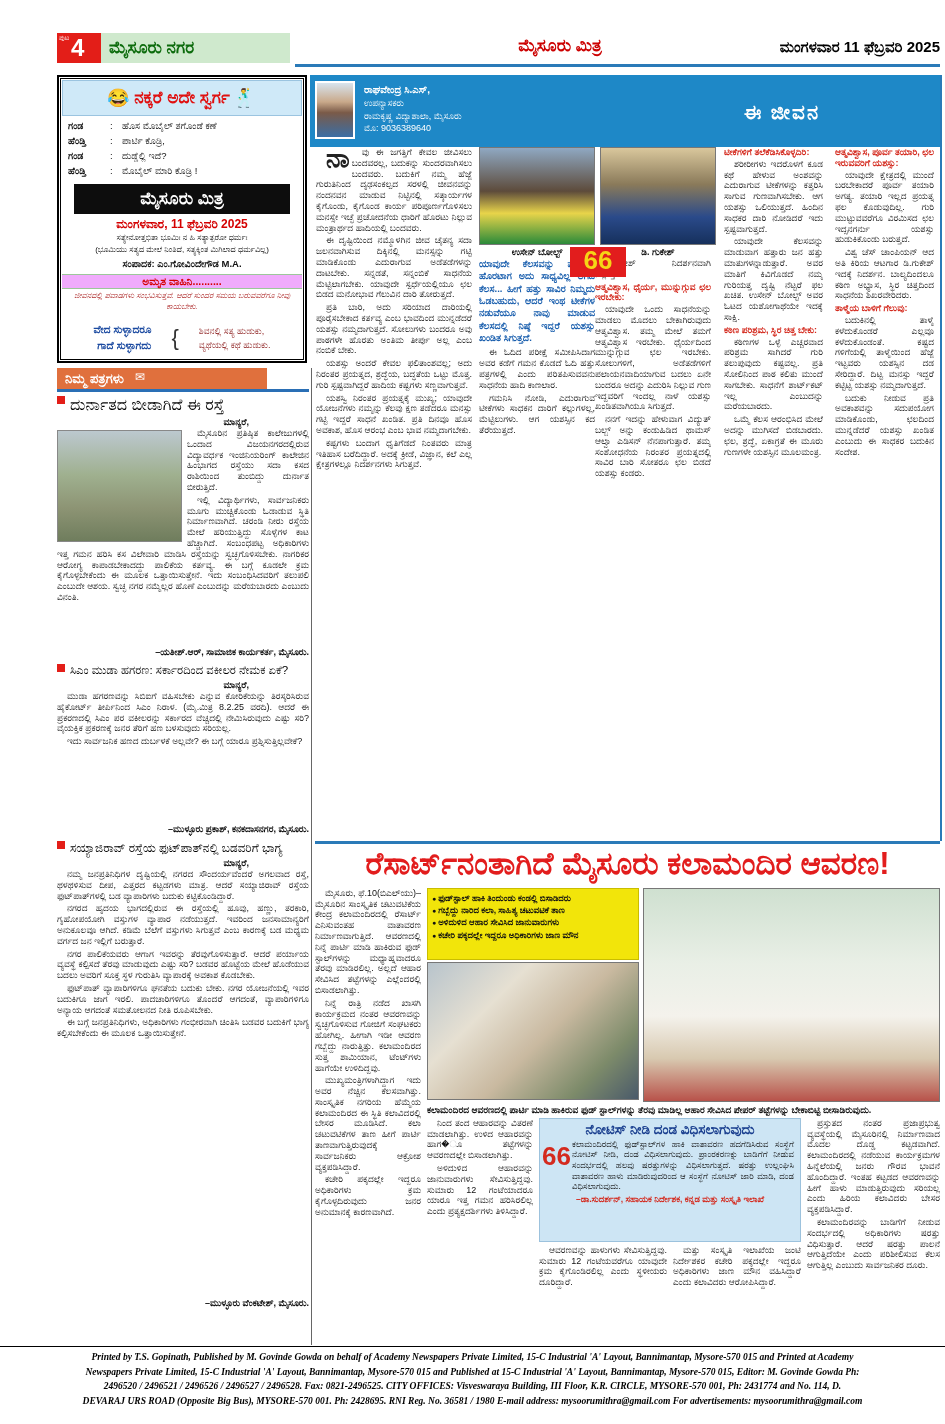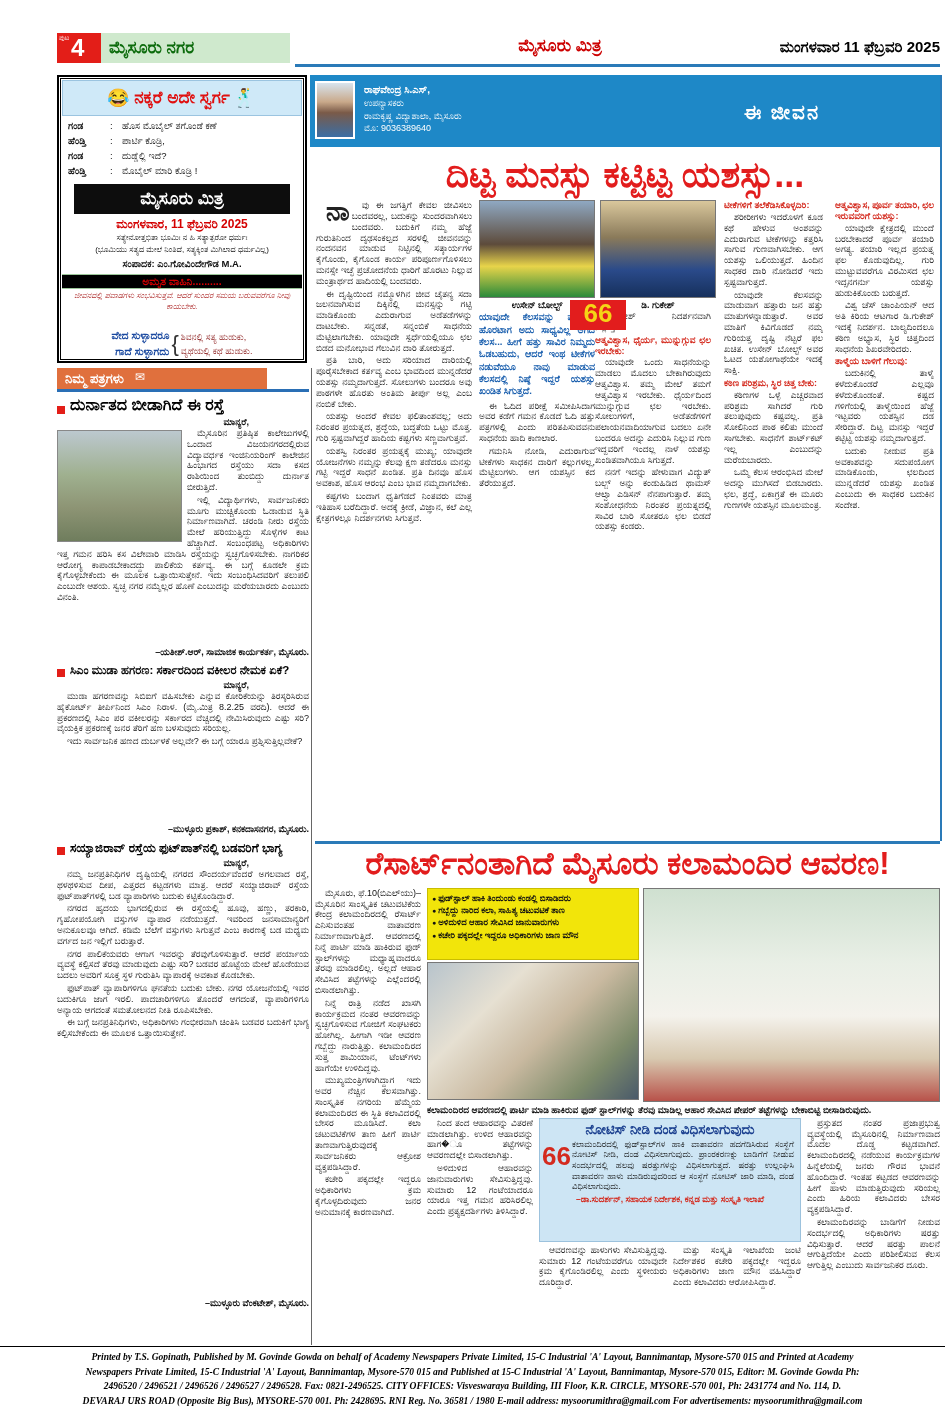--- a/index.html
+++ b/index.html
@@ -24,34 +24,34 @@
   .joke-emoji{font-size:18px;}
   .joke-dialog{padding:4px 6px 2px 6px;}
   .joke-line{display:flex;font-size:9.5px;margin-bottom:3px;}
   .joke-spk{width:42px;font-weight:bold;}
   .joke-col{width:12px;}
   .joke-txt{flex:1;}
   .joke-mast{background:#0d0d0d;color:#fff;text-align:center;font-size:17px;font-weight:bold;height:30px;line-height:30px;margin:2px 12px;}
   .joke-date{color:#d40000;text-align:center;font-size:12px;font-weight:bold;margin-top:3px;}
   .joke-shloka{font-size:8px;text-align:center;margin-top:2px;line-height:1.3;}
   .joke-editor{font-size:9.5px;text-align:center;margin-top:2px;font-weight:bold;}
-  .amrita{background:#000000;border-top:1px solid #9cc79a;border-bottom:1px solid #9cc79a;color:#d40000;font-size:10.5px;font-weight:bold;text-align:center;margin-top:4px;}
+  .amrita{background:#f0abfc;border-top:1px solid #9cc79a;border-bottom:1px solid #9cc79a;color:#d40000;font-size:10.5px;font-weight:bold;text-align:center;margin-top:4px;}
   .amrita-txt{font-size:8px;color:#b03030;text-align:center;line-height:1.35;margin-top:2px;font-style:italic;}
-  .veda{display:flex;align-items:center;justify-content:center;gap:2px;margin-top:16px;}
+  .veda{display:flex;align-items:center;justify-content:center;gap:20px;margin-top:10px;}
   .veda-l{color:#1a49a0;font-weight:bold;font-size:10.5px;line-height:1.5;text-align:right;}
   .veda-brace{font-size:22px;color:#333;}
   .veda-r{color:#8a1a1a;font-size:9px;line-height:1.6;}
 
   
   .letters{left:57px;top:368px;width:252px;height:977px;overflow:hidden;}
   .letters-banner{position:relative;height:24px;border-bottom:3px solid #2a6fb5;margin-bottom:4px;}
   .letters-banner .bnr{position:absolute;left:0;top:0;width:210px;height:21px;background:#e0703d;color:#fff;font-weight:bold;font-size:13px;line-height:21px;padding-left:8px;}
   .letters-banner .env{position:absolute;left:78px;top:2px;font-size:12px;color:#fff;}
   .letter{margin-bottom:6px;}
-  .letter-title{font-size:13px;font-weight:bold;color:#000;margin:3px 0;display:flex;align-items:flex-end;gap:5px;}
+  .letter-title{font-size:13px;font-weight:normal;color:#000;margin:3px 0;display:flex;align-items:flex-start;gap:5px;}
   .letter-title .sq{width:8px;height:8px;background:#e31e18;flex:none;}
   .letter-salut{font-size:9px;font-weight:bold;text-align:right;padding-right:60px;}
   .letter-body{overflow:hidden;}
   .letter-photo{float:left;width:125px;height:112px;margin:2px 5px 2px 0;background:linear-gradient(180deg,#bcc8cf 0%,#9fb08f 40%,#8d9474 70%,#6f7d5d 100%);border:1px solid #888;}
   .letter-sig{font-size:9px;font-weight:bold;text-align:right;margin-top:1px;}
 
   .para{font-size:9px;line-height:1.2;text-align:justify;margin-bottom:2px;text-indent:10px;}
 
   
   .main-art{left:310px;top:75px;width:632px;height:766px;border-right:2px solid #2a7ab8;overflow:hidden;}
@@ -178,21 +178,20 @@
   <div class="banner">
     <div class="aphoto"></div>
     <div class="ainfo">
       <div class="nm">ರಾಘವೇಂದ್ರ ಸಿ.ಎಸ್,</div>
       <div>ಉಪನ್ಯಾಸಕರು</div>
       <div>ರಾಮಕೃಷ್ಣ ವಿದ್ಯಾಶಾಲಾ, ಮೈಸೂರು</div>
       <div>ಮೊ: 9036389640</div>
     </div>
     <div class="section">ಈ ಜೀವನ</div>
   </div>
-  <div class="main-head">ದಿಟ್ಟ ಮನಸ್ಸು ಕಟ್ಟಿಟ್ಟ ಯಶಸ್ಸು...</div>
   <div class="main-body">
     <div class="mcol1">
         <p class="para">ನಾವು ಈ ಜಗತ್ತಿಗೆ ಕೇವಲ ಜೀವಿಸಲು ಬಂದವರಲ್ಲ, ಬದುಕನ್ನು ಸುಂದರವಾಗಿಸಲು ಬಂದವರು. ಬದುಕಿಗೆ ನಮ್ಮ ಹೆಜ್ಜೆ ಗುರುತಿನಿಂದ ದೃಢಸಂಕಲ್ಪದ ಸರಳಲ್ಲಿ ಜೀವನವನ್ನು ನಂದನವನ ಮಾಡುವ ನಿಟ್ಟಿನಲ್ಲಿ ಸತ್ಕಾರ್ಯಗಳ ಕೈಗೊಂಡು, ಕೈಗೊಂಡ ಕಾರ್ಯ ಪರಿಪೂರ್ಣಗೊಳಿಸಲು ಮನಸ್ಸೇ ಇಚ್ಛೆ ಪ್ರಚೋದನೆಯ ಧಾರಿಗೆ ಹೊರಟು ನಿಲ್ಲುವ ಮಂತ್ರಾರ್ಥದ ಹಾದಿಯಲ್ಲಿ ಬಂದವರು.</p>
         <p class="para">ಈ ದೃಷ್ಟಿಯಿಂದ ನಮ್ಮೊಳಗಿನ ಜೀವ ಚೈತನ್ಯ ಸದಾ ಜಲನವಾಗಿಸುವ ದಿಕ್ಕಿನಲ್ಲಿ ಮನಸ್ಸನ್ನು ಗಟ್ಟಿ ಮಾಡಿಕೊಂಡು ಎದುರಾಗುವ ಅಡೆತಡೆಗಳನ್ನು ದಾಟಬೇಕು. ಸನ್ನಡತೆ, ಸನ್ನಂಬಿಕೆ ಸಾಧನೆಯ ಮೆಟ್ಟಿಲಾಗಬೇಕು. ಯಾವುದೇ ಸ್ಪರ್ಧೆಯಲ್ಲಿಯೂ ಛಲ ಬಿಡದ ಮನೋಭಾವ ಗೆಲುವಿನ ದಾರಿ ತೋರುತ್ತದೆ.</p>
         <p class="para">ಪ್ರತಿ ಬಾರಿ, ಅದು ಸರಿಯಾದ ದಾರಿಯಲ್ಲಿ ಪೂರೈಸಬೇಕಾದ ಕರ್ತವ್ಯ ಎಂಬ ಭಾವದಿಂದ ಮುನ್ನಡೆದರೆ ಯಶಸ್ಸು ನಮ್ಮದಾಗುತ್ತದೆ. ಸೋಲುಗಳು ಬಂದರೂ ಅವು ಪಾಠಗಳೇ ಹೊರತು ಅಂತಿಮ ತೀರ್ಪು ಅಲ್ಲ ಎಂಬ ನಂಬಿಕೆ ಬೇಕು.</p>
         <p class="para">ಯಶಸ್ಸು ಅಂದರೆ ಕೇವಲ ಫಲಿತಾಂಶವಲ್ಲ; ಅದು ನಿರಂತರ ಪ್ರಯತ್ನದ, ಶ್ರದ್ಧೆಯ, ಬದ್ಧತೆಯ ಒಟ್ಟು ಮೊತ್ತ. ಗುರಿ ಸ್ಪಷ್ಟವಾಗಿದ್ದರೆ ಹಾದಿಯ ಕಷ್ಟಗಳು ಸಣ್ಣವಾಗುತ್ತವೆ.</p>
         <p class="para">ಯಶಸ್ವಿ ನಿರಂತರ ಪ್ರಯತ್ನಕ್ಕೆ ಮುಖ್ಯ; ಯಾವುದೇ ಯೋಜನೆಗಳು ನಮ್ಮನ್ನು ಕೆಲವು ಕ್ಷಣ ತಡೆದರೂ ಮನಸ್ಸು ಗಟ್ಟಿ ಇದ್ದರೆ ಸಾಧನೆ ಖಂಡಿತ. ಪ್ರತಿ ದಿನವೂ ಹೊಸ ಅವಕಾಶ, ಹೊಸ ಆರಂಭ ಎಂಬ ಭಾವ ನಮ್ಮದಾಗಬೇಕು.</p>
         <p class="para">ಕಷ್ಟಗಳು ಬಂದಾಗ ಧೃತಿಗೆಡದೆ ನಿಂತವರು ಮಾತ್ರ ಇತಿಹಾಸ ಬರೆದಿದ್ದಾರೆ. ಅದಕ್ಕೆ ಕ್ರೀಡೆ, ವಿಜ್ಞಾನ, ಕಲೆ ಎಲ್ಲ ಕ್ಷೇತ್ರಗಳಲ್ಲೂ ನಿದರ್ಶನಗಳು ಸಿಗುತ್ತವೆ.</p>
       </div>
     <div class="mmid">

